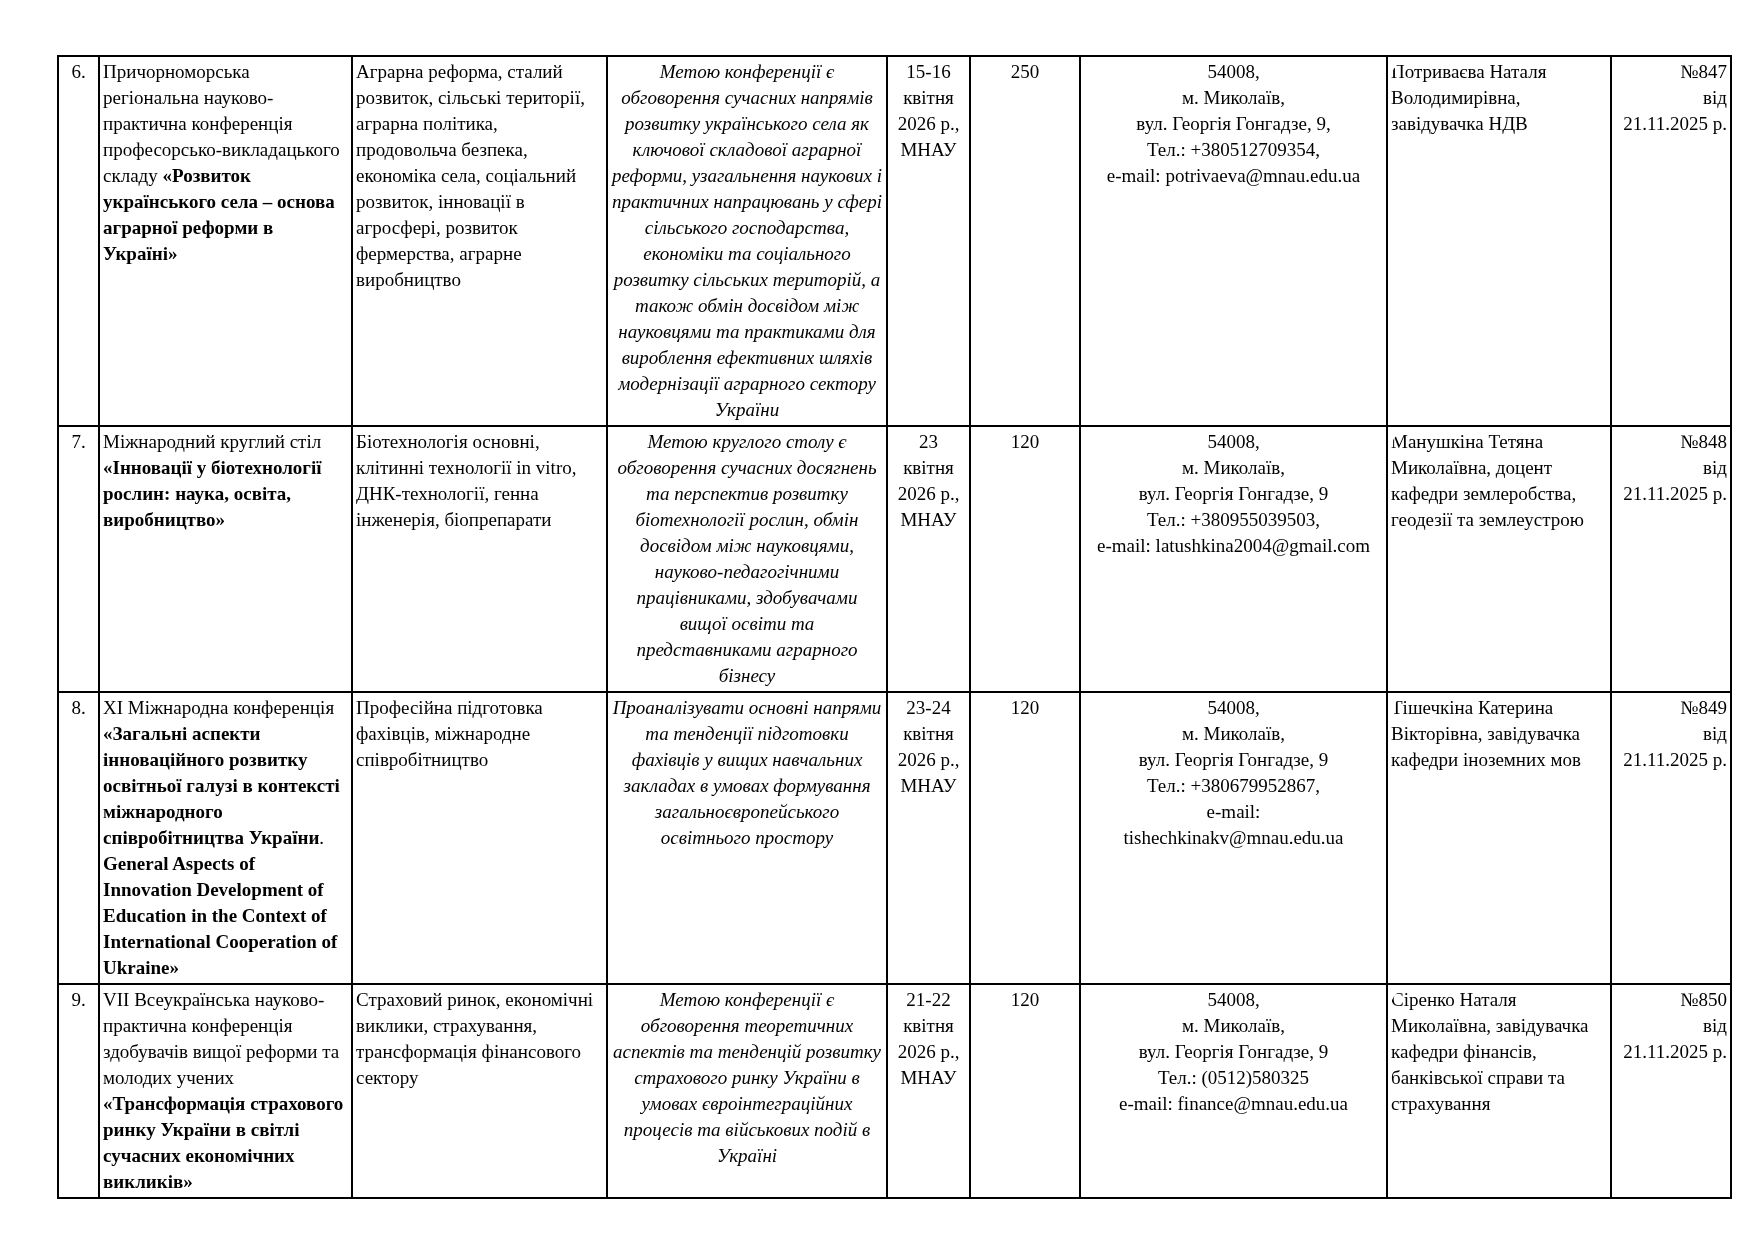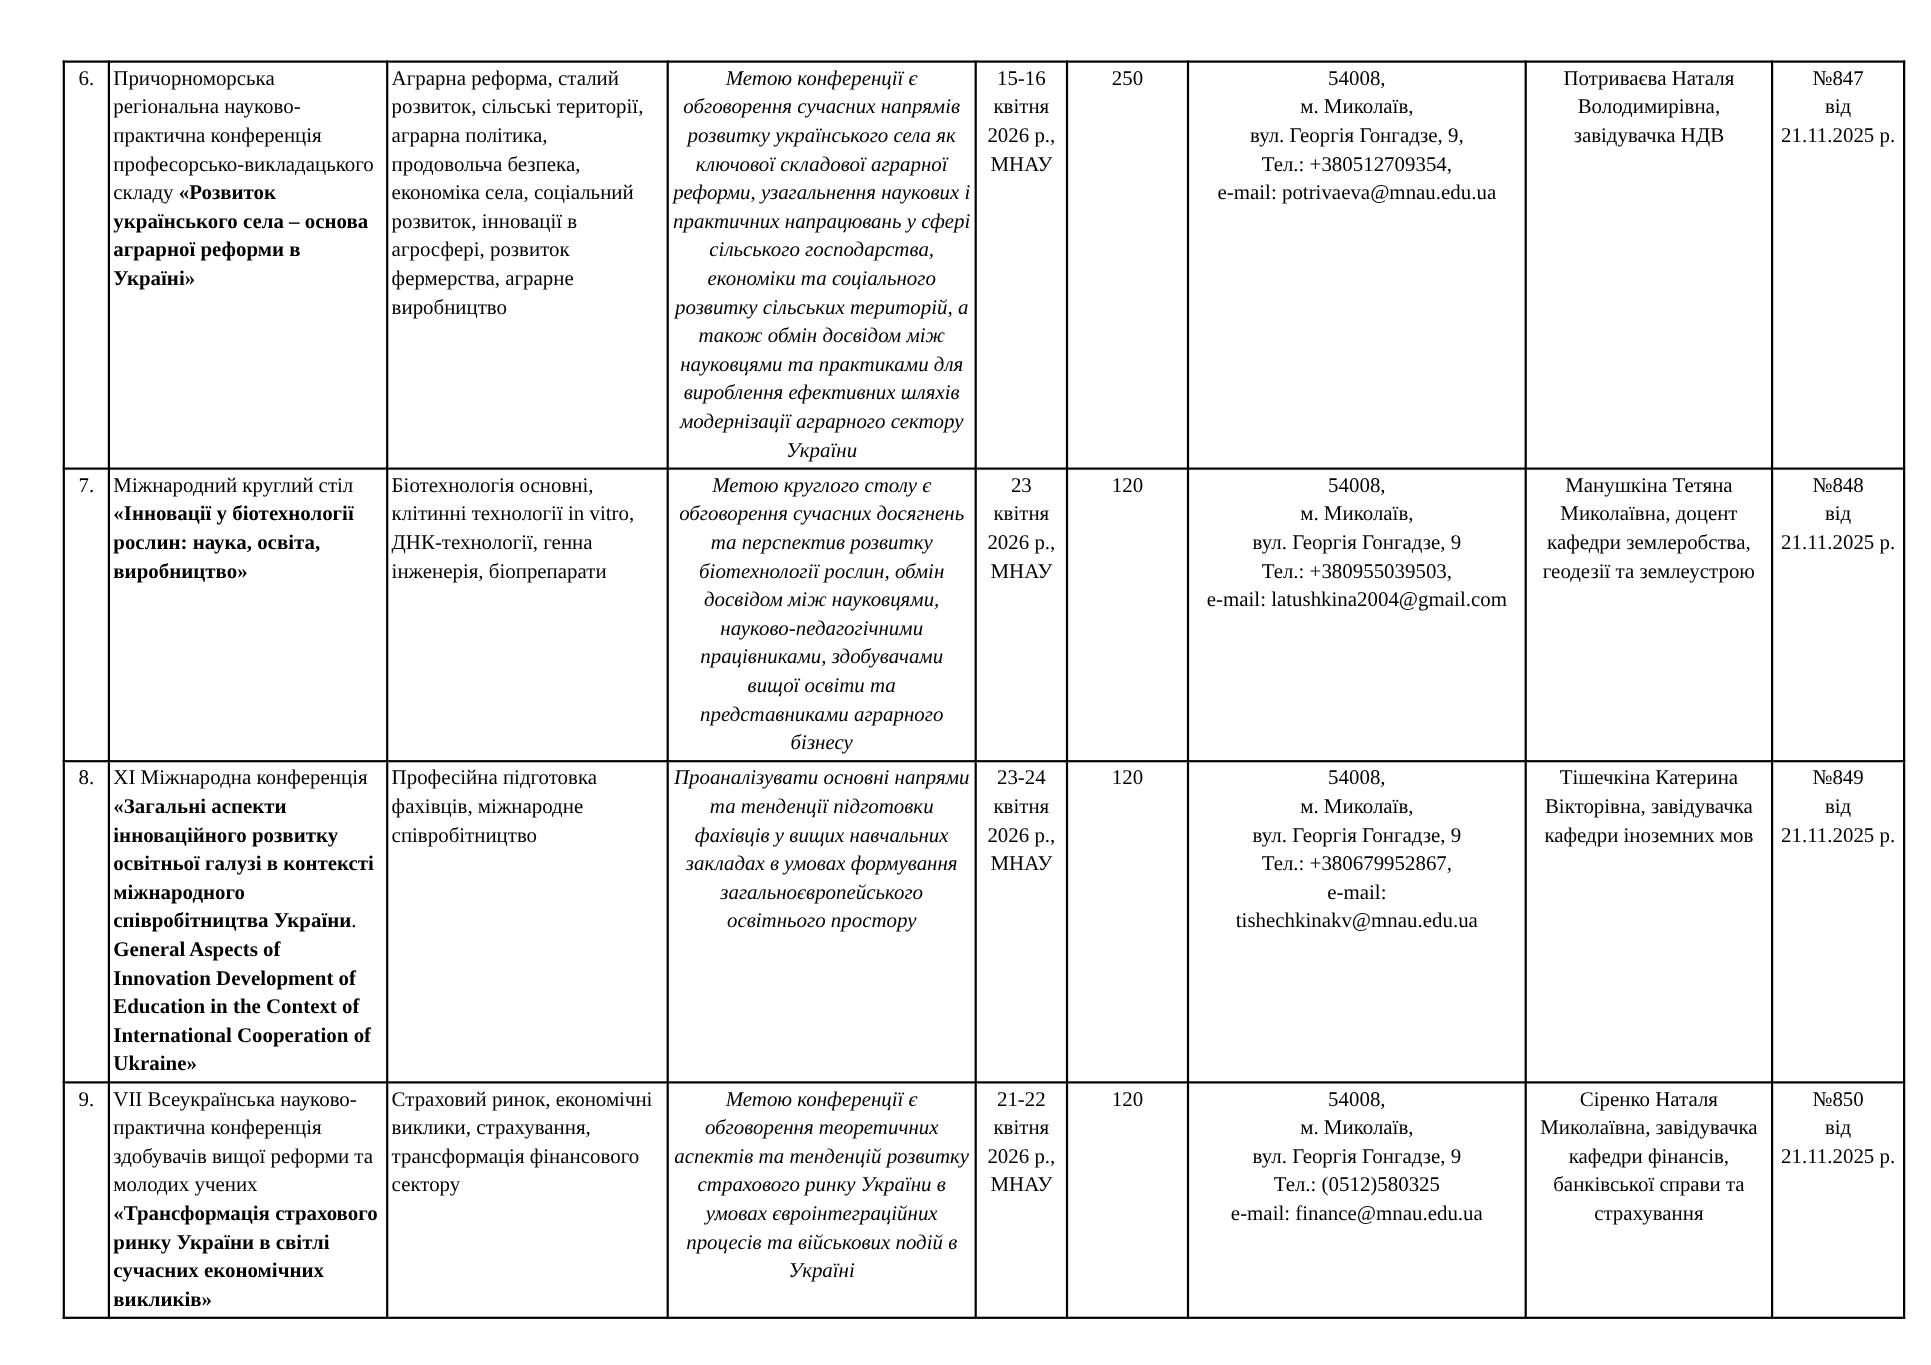--- a/index.html
+++ b/index.html
@@ -37,22 +37,22 @@
     overflow: hidden;
     word-wrap: break-word;
   }
   td.c-num    { text-align: center; padding-top: 3px; }
   td.c-name   { text-align: left; padding-left: 7px; padding-right: 4px; padding-top: 3px; }
   td.c-topics { padding-top: 3px; }
   td.c-purpose{ text-align: center; padding-top: 3px; font-style: italic; }
   td.c-date   { text-align: center; padding-top: 3px; padding-left: 1px; padding-right: 1px; margin-top: 12px; }
   td.c-part   { text-align: center; padding-top: 3px; margin-top: 26px; }
   td.c-addr   { text-align: center; padding-top: 3px; padding-left: 2px; padding-right: 2px; }
-  td.c-contact{ text-align: center; padding-top: 3px; padding-left: 2px; padding-right: 2px; }
-  td.c-doc    { text-align: center; padding-top: 3px; padding-left: 0; padding-right: 0; margin-top: 32px; }
+  td.c-contact{ text-align: left; padding-top: 3px; padding-left: 2px; padding-right: 2px; border-radius: 28px; }
+  td.c-doc    { text-align: right; padding-top: 3px; padding-left: 0; padding-right: 0; margin-top: 32px; }
   .seg-bold { font-weight: bold; }
 </style>
 </head>
 <body>
 
 <div class="page">
   <table class="conf-table">
     <colgroup>
         <col style="width: 41px;">
         <col style="width: 253px;">

